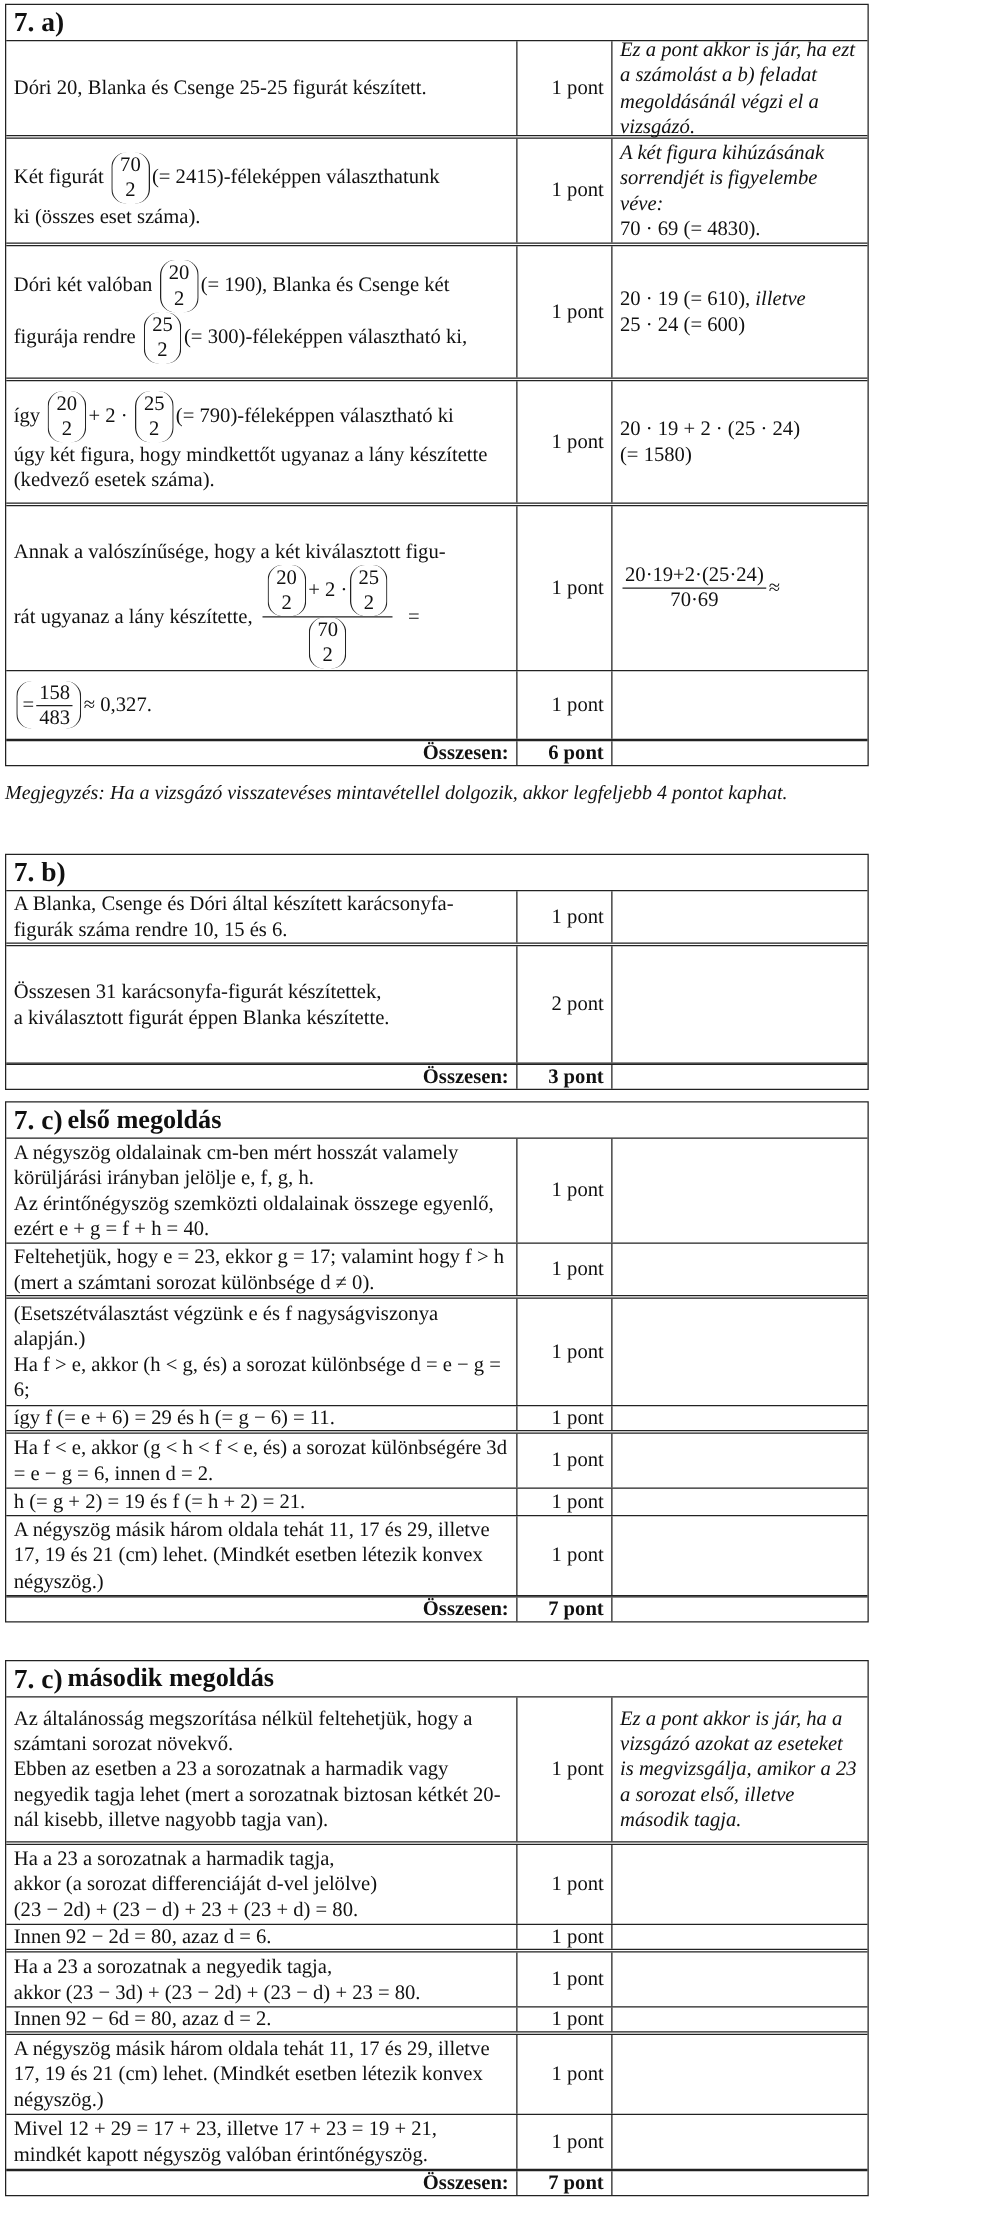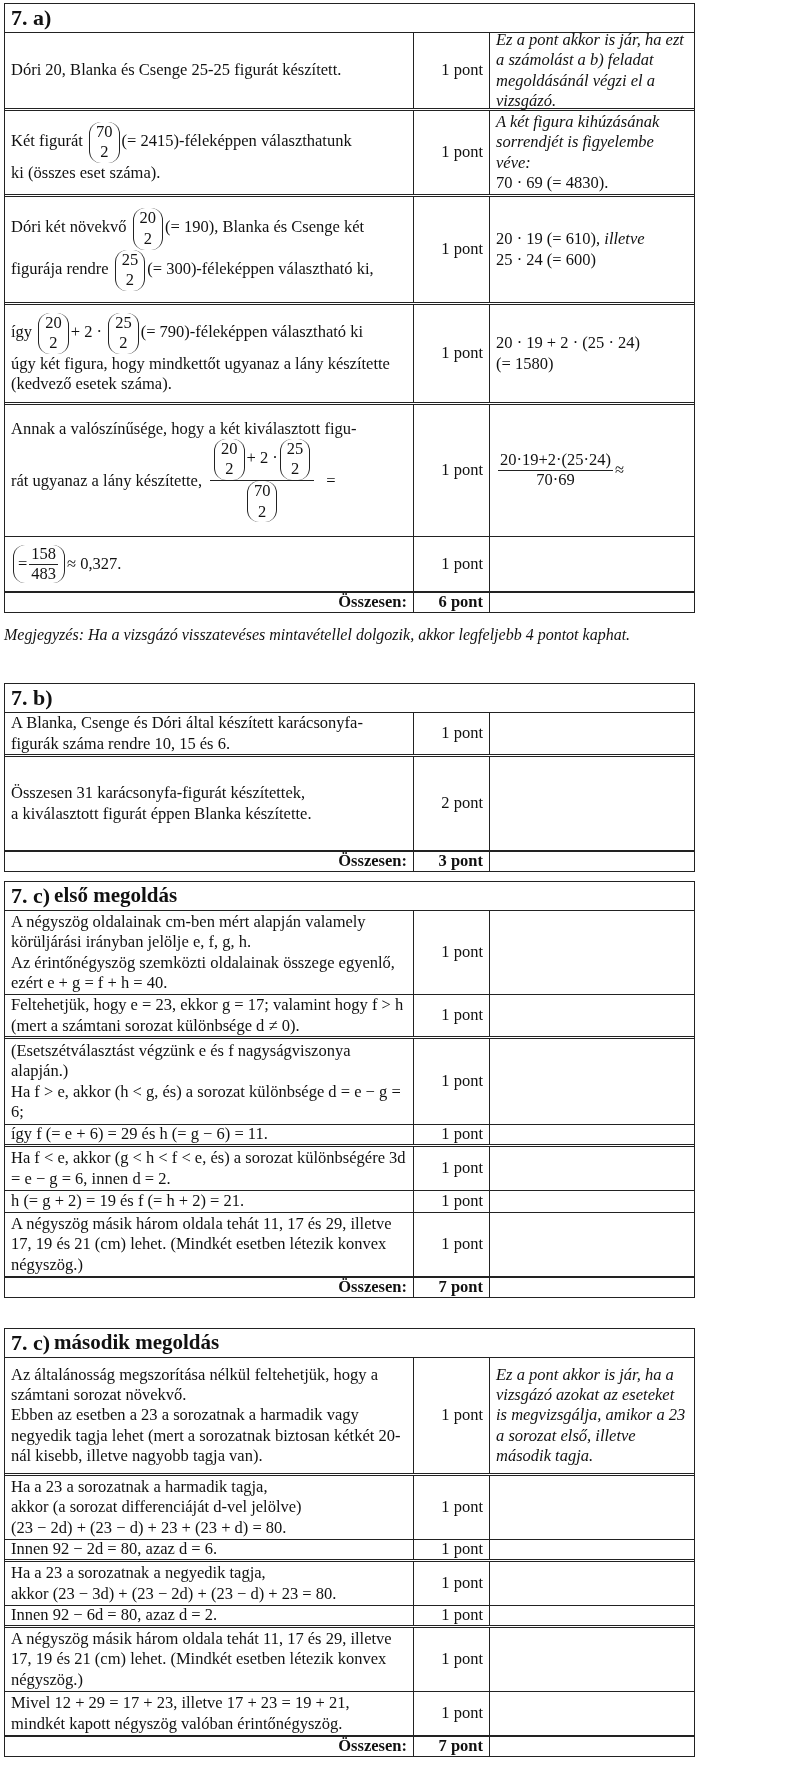--- a/index.html
+++ b/index.html
@@ -48,21 +48,21 @@
     </div>
     <div class="c2">1 pont</div>
     <div class="c3">
       <span>A két figura kihúzásának sorrendjét is figyelembe véve:</span>
       <span class="up">70 · 69 (= 4830).</span>
     </div>
   </div>
 
   <div class="row thick" style="height:108px;">
     <div class="c1">
-      <div><span>Dóri két növekvő</span>
+      <div><span>Dóri két valóban</span>
         <span class="binom">
             <span>20</span>
             <span>2</span>
           </span><span>(= 190), Blanka és Csenge két</span></div>
       <div><span>figurája rendre</span>
         <span class="binom">
             <span>25</span>
             <span>2</span>
           </span><span>(= 300)-féleképpen választható ki,</span></div>
     </div>
@@ -87,21 +87,21 @@
       <div>úgy két figura, hogy mindkettőt ugyanaz a lány készítette (kedvező esetek száma).</div>
     </div>
     <div class="c2">1 pont</div>
     <div class="c3 up" style="font-style:normal;">
       <div>20 · 19 + 2 · (25 · 24)</div>
       <div>(= 1580)</div>
     </div>
   </div>
 
   <div class="row" style="height:132px;">
-    <div class="c1" style="justify-content:center;">
+    <div class="c1" style="justify-content:flex-end;">
 
       <div>Annak a valószínűsége, hogy a két kiválasztott figu-</div>
       <div style="display:flex; align-items:center;">
         <span>rát ugyanaz a lány készítette,</span>
         <span class="frac" style="margin-left:8px;">
           <span class="num"><span class="binom">
                 <span>20</span>
                 <span>2</span>
               </span><span>+ 2 ·</span><span class="binom">
                 <span>25</span>
@@ -172,21 +172,21 @@
   </div>
 </div>
 
 <div class="tbl" style="top:881px;">
   <div class="hdr">
       <span>7. c)</span>
       <small>első megoldás</small>
     </div>
   <div class="row" style="height:84px;">
     <div class="c1">
-        <div>A négyszög oldalainak cm-ben mért alapján valamely körüljárási irányban jelölje e, f, g, h.</div>
+        <div>A négyszög oldalainak cm-ben mért hosszát valamely körüljárási irányban jelölje e, f, g, h.</div>
         <div>Az érintőnégyszög szemközti oldalainak összege egyenlő, ezért e + g = f + h = 40.</div>
       </div>
     <div class="c2">1 pont</div>
     <div class="c3"></div>
   </div>
   <div class="row thick" style="height:44px;">
     <div class="c1">
         <div>Feltehetjük, hogy e = 23, ekkor g = 17; valamint hogy f &gt; h (mert a számtani sorozat különbsége d ≠ 0).</div>
       </div>
     <div class="c2">1 pont</div>

